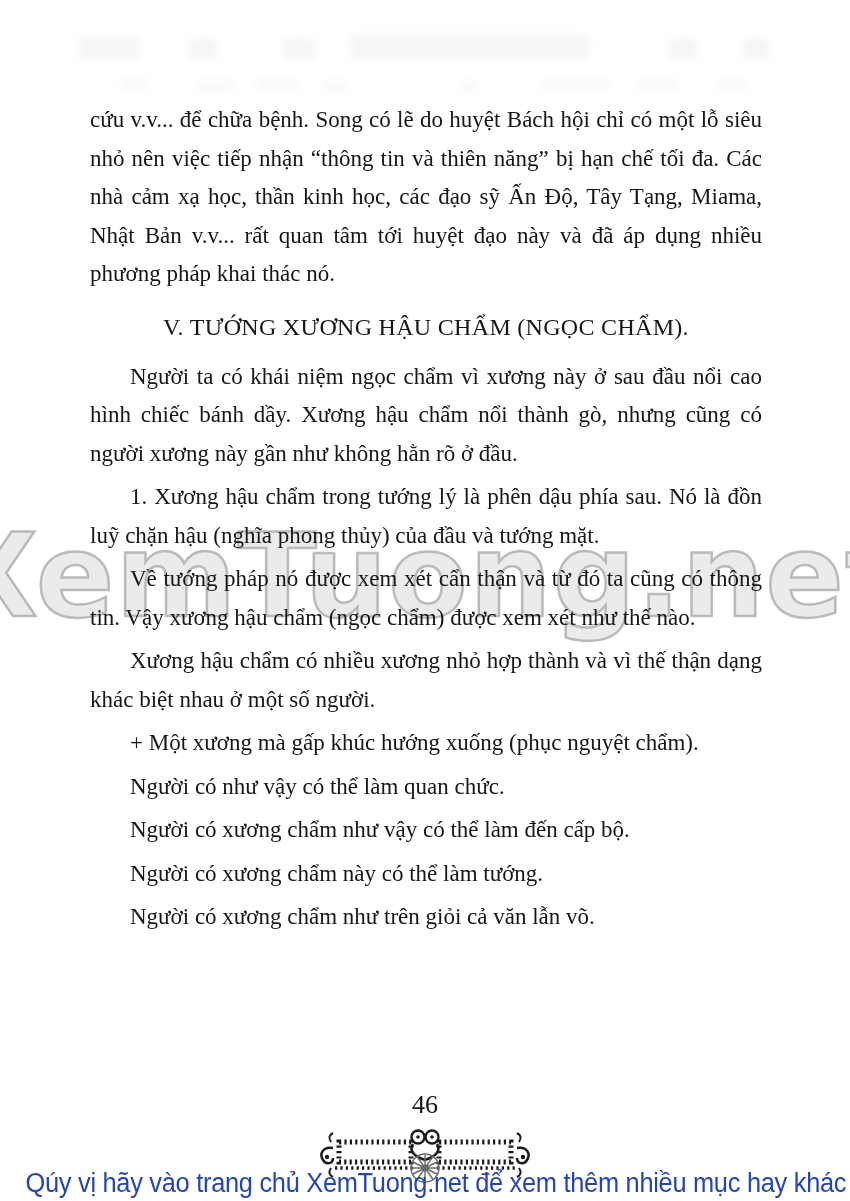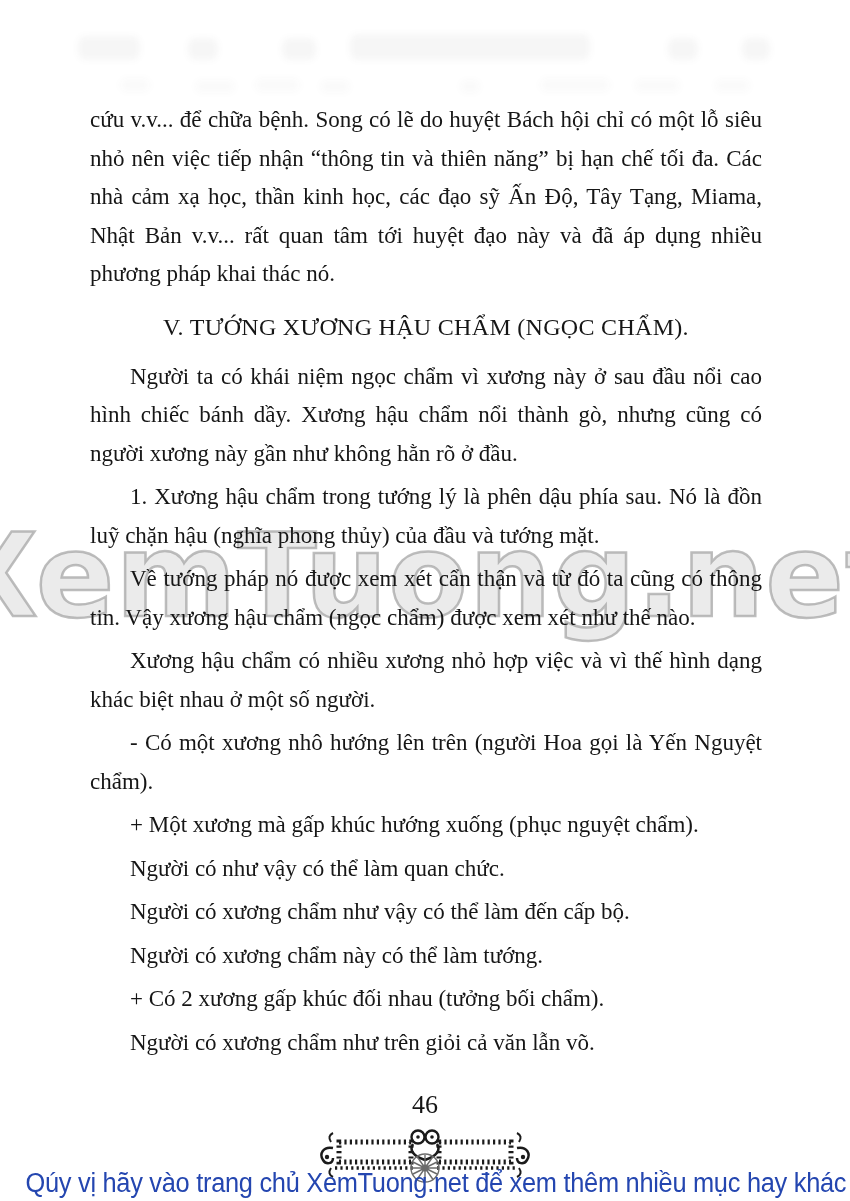--- a/index.html
+++ b/index.html
@@ -95,27 +95,25 @@
   </div>
 
   <div class="watermark">XemTuong.net</div>
 
   <main class="text-flow" id="text-flow">
       <p class="opening">cứu v.v... để chữa bệnh. Song có lẽ do huyệt Bách hội chỉ có một lỗ siêu nhỏ nên việc tiếp nhận “thông tin và thiên năng” bị hạn chế tối đa. Các nhà cảm xạ học, thần kinh học, các đạo sỹ Ấn Độ, Tây Tạng, Miama, Nhật Bản v.v... rất quan tâm tới huyệt đạo này và đã áp dụng nhiều phương pháp khai thác nó.</p>
       <h2 class="heading">V. TƯỚNG XƯƠNG HẬU CHẨM (NGỌC CHẨM).</h2>
       <p class="body">Người ta có khái niệm ngọc chẩm vì xương này ở sau đầu nổi cao hình chiếc bánh dầy. Xương hậu chẩm nổi thành gò, nhưng cũng có người xương này gần như không hằn rõ ở đầu.</p>
       <p class="body">1. Xương hậu chẩm trong tướng lý là phên dậu phía sau. Nó là đồn luỹ chặn hậu (nghĩa phong thủy) của đầu và tướng mặt.</p>
       <p class="body">Về tướng pháp nó được xem xét cẩn thận và từ đó ta cũng có thông tin. Vậy xương hậu chẩm (ngọc chẩm) được xem xét như thế nào.</p>
-      <p class="body">Xương hậu chẩm có nhiều xương nhỏ hợp việc và vì thế hình dạng khác biệt nhau ở một số người.</p>
-      <p class="body">- Có một xương nhô hướng lên trên (người Hoa gọi là Yến Nguyệt chẩm).</p>
+      <p class="body">Xương hậu chẩm có nhiều xương nhỏ hợp thành và vì thế thận dạng khác biệt nhau ở một số người.</p>
       <p class="body">+ Một xương mà gấp khúc hướng xuống (phục nguyệt chẩm).</p>
       <p class="body">Người có như vậy có thể làm quan chức.</p>
       <p class="body">Người có xương chẩm như vậy có thể làm đến cấp bộ.</p>
       <p class="body">Người có xương chẩm này có thể làm tướng.</p>
-      <p class="body">+ Có 2 xương gấp khúc đối nhau (tưởng bối chẩm).</p>
       <p class="body">Người có xương chẩm như trên giỏi cả văn lẫn võ.</p>
     </main>
 
   <div class="page-number">46</div>
 
   <svg class="ornament" width="216" height="64" viewBox="0 0 216 64" xmlns="http://www.w3.org/2000/svg">
     <g fill="none" stroke="#1b1b1b">
 
       <path d="M16,24 C6,22 2,30 6,36 C9,41 16,40 16,34" stroke-width="2.5"></path>
       <circle cx="10" cy="33" r="2.2" fill="#1b1b1b" stroke="none"></circle>

